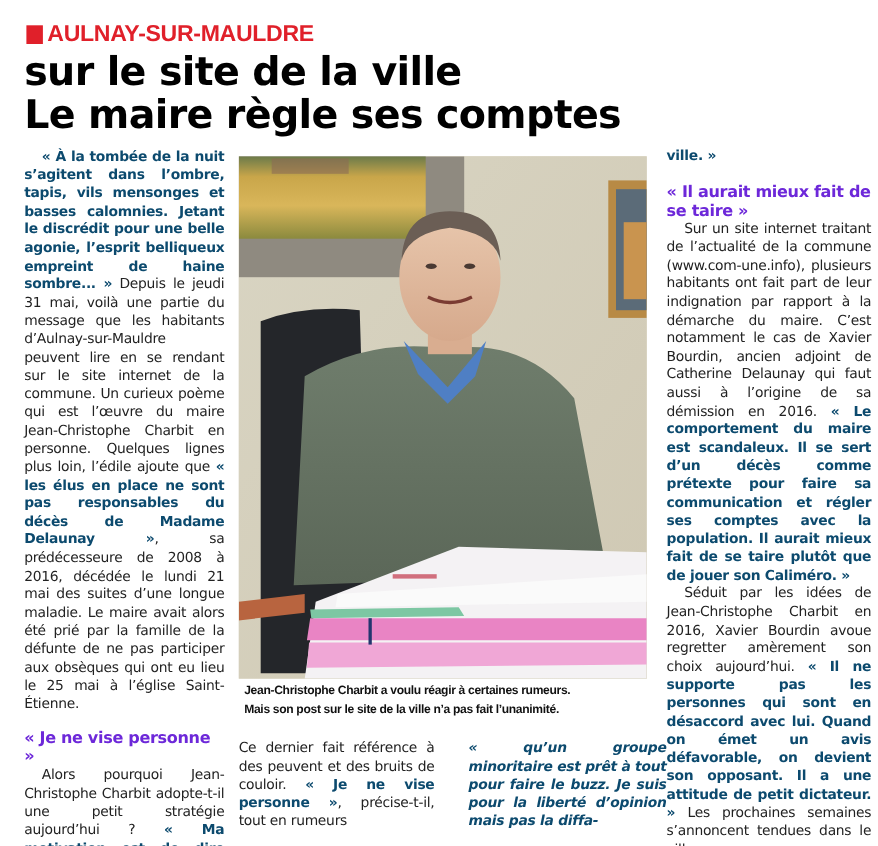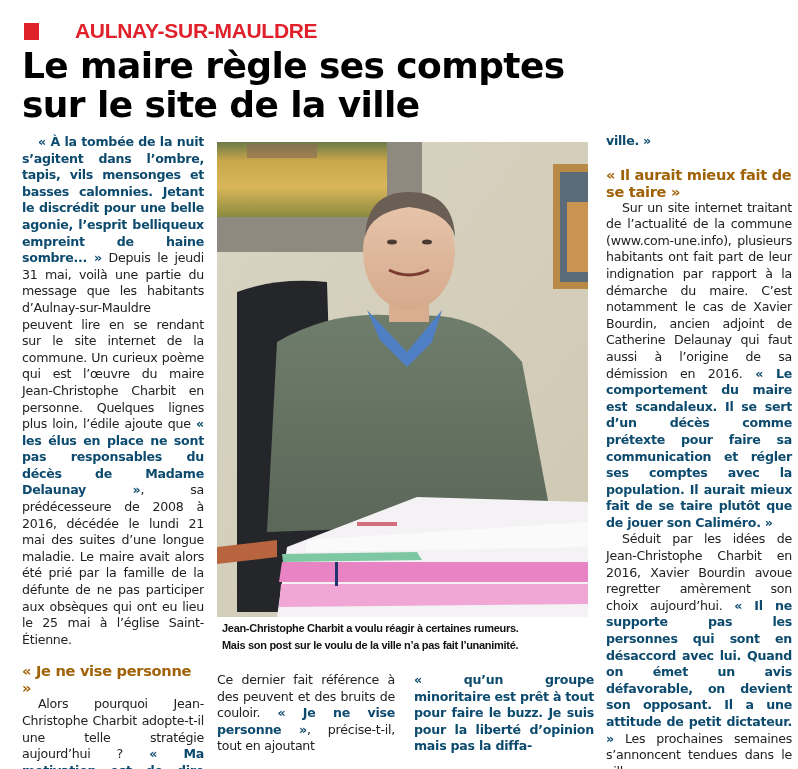--- a/index.html
+++ b/index.html
@@ -4,73 +4,73 @@
   <style>
     html, body { margin: 0; padding: 0; background: #ffffff; }
     body {
       width: 798px; height: 769px; position: relative; overflow: hidden;
       font-family: "DejaVu Sans", sans-serif; color: #1a1a1a;
     }
     .kicker {
       position: absolute; left: 24px; top: 18px;
       font-family: "Liberation Sans", sans-serif; font-weight: 700;
       font-size: 21px; letter-spacing: -0.3px; color: #e0202a; line-height: 26px;
-      display: flex; align-items: center; gap: 32px;
+      display: flex; align-items: center;
     }
     .kicker .square { width: 15px; height: 17px; background: #e0202a; margin-right: 4px; display: inline-block; }
     .headline {
       position: absolute; left: 22px; top: 46px; width: 560px;
       font-family: "DejaVu Sans", sans-serif; font-weight: 700;
       font-size: 36px; line-height: 39px; color: #000; letter-spacing: -0.6px;
     }
     .col {
       position: absolute; font-family: "DejaVu Sans", sans-serif;
       font-size: 12.6px; line-height: 16.6px; color: #222; text-align: justify;
       letter-spacing: -0.25px;
     }
     .col p { margin: 0; text-indent: 0; }
     .col p.ind { text-indent: 16px; }
     .col b { font-weight: 700; color: #0c4a6e; }
     .col h3 {
-      margin: 0; font-weight: 700; font-size: 14.6px; line-height: 17px; color: #a16207;
+      margin: 0; font-weight: 700; font-size: 14.6px; line-height: 17px; color: #6d28d9;
       text-align: left; letter-spacing: -0.3px;
     }
     .col1 { left: 22px; top: 134px; width: 182px; }
     .col1 h3 { margin-top: 14px; }
     .col4 { left: 606px; top: 133px; width: 186px; }
     .col4 h3 { margin-top: 16px; }
     .photo {
       position: absolute; left: 217px; top: 142px; width: 371px; height: 475px;
       overflow: hidden; background: #d8d2bd;
     }
     .caption {
       position: absolute; left: 222px; top: 620px; width: 380px;
       font-family: Liberation Sans, sans-serif; font-weight: 700;
       font-size: 11px; line-height: 17px; color: #111; letter-spacing: -0.3px;
     }
     .col2 { left: 217px; top: 672px; width: 178px; }
-    .col3 { left: 414px; top: 672px; width: 180px; }
+    .col3 { left: 426px; top: 672px; width: 180px; font-style: italic; }
   </style>
 </head>
 <body>
 
 <div class="kicker">
   <span class="square"></span>
   <span>AULNAY-SUR-MAULDRE</span>
 </div>
 
 <div class="headline">
+  <div>sur le site de la ville</div>
   <div>Le maire règle ses comptes</div>
-  <div>sur le site de la ville</div>
 </div>
 
 <div class="col col1">
   <p class="ind"><b>« À la tombée de la nuit s’agitent dans l’ombre, tapis, vils mensonges et basses calomnies. Jetant le discrédit pour une belle agonie, l’esprit belliqueux empreint de haine sombre... »</b><span> Depuis le jeudi 31 mai, voilà une partie du message que les habitants d’Aulnay-sur-Mauldre peuvent lire en se rendant sur le site internet de la commune. Un curieux poème qui est l’œuvre du maire Jean-Christophe Charbit en personne. Quelques lignes plus loin, l’édile ajoute que </span><b>« les élus en place ne sont pas responsables du décès de Madame Delaunay »</b><span>, sa prédécesseure de 2008 à 2016, décédée le lundi 21 mai des suites d’une longue maladie. Le maire avait alors été prié par la famille de la défunte de ne pas participer aux obsèques qui ont eu lieu le 25 mai à l’église Saint-Étienne.</span></p>
   <h3>« Je ne vise personne »</h3>
-  <p class="ind"><span>Alors pourquoi Jean-Christophe Charbit adopte-t-il une telle stratégie aujourd’hui ? </span><b>« Ma motivation est de dire clairement que c’est bien d’avoir une opposition mais qu’il y a une limite dans les propos à tenir »</b></p>
+  <p class="ind"><span>Alors pourquoi Jean-Christophe Charbit adopte-t-il une petit stratégie aujourd’hui ? </span><b>« Ma motivation est de dire clairement que c’est bien d’avoir une opposition mais qu’il y a une limite dans les propos à tenir »</b></p>
 </div>
 
 <div class="photo" role="img" aria-label="Jean-Christophe Charbit seated at his desk in front of paintings, wearing a green sweater over a blue shirt, with a stack of pink folders">
   <svg width="371" height="475" viewBox="0 0 371 475">
     <defs>
       <linearGradient id="wall" x1="0" y1="0" x2="1" y2="1">
         <stop offset="0" stop-color="#d9d5c3"></stop>
         <stop offset="1" stop-color="#cfc8b3"></stop>
       </linearGradient>
       <linearGradient id="field" x1="0" y1="0" x2="0" y2="1">
@@ -119,25 +119,25 @@
     <path d="M65 412 L200 410 L205 418 L66 420 Z" fill="#7dc7a3"></path>
     <path d="M64 442 L371 442 L371 462 L62 465 Z" fill="#f0a7d6"></path>
     <path d="M90 398 L371 380 L371 405 L88 410 Z" fill="#fafafa"></path>
     <rect x="140" y="380" width="40" height="4" fill="#c2374a" opacity="0.7"></rect>
     <rect x="118" y="420" width="3" height="24" fill="#23356e"></rect>
   </svg>
 </div>
 
 <div class="caption">
   <div>Jean-Christophe Charbit a voulu réagir à certaines rumeurs.</div>
-  <div>Mais son post sur le voulu de la ville n’a pas fait l’unanimité.</div>
+  <div>Mais son post sur le site de la ville n’a pas fait l’unanimité.</div>
 </div>
 
 <div class="col col2">
-  <p><span>Ce dernier fait référence à des peuvent et des bruits de couloir. </span><b>« Je ne vise personne »</b><span>, précise-t-il, tout en ajoutant</span></p>
+  <p><span>Ce dernier fait référence à des peuvent et des bruits de couloir. </span><b>« Je ne vise personne »</b><span>, précise-t-il, tout en rumeurs</span></p>
 </div>
 
 <div class="col col3">
   <p><b>« qu’un groupe minoritaire est prêt à tout pour faire le buzz. Je suis pour la liberté d’opinion mais pas la diffa-</b></p>
 </div>
 
 <div class="col col4">
   <p><b>ville. »</b></p>
   <h3>« Il aurait mieux fait de se taire »</h3>
   <p class="ind"><span>Sur un site internet traitant de l’actualité de la commune (www.com-une.info), plusieurs habitants ont fait part de leur indignation par rapport à la démarche du maire. C’est notamment le cas de Xavier Bourdin, ancien adjoint de Catherine Delaunay qui faut aussi à l’origine de sa démission en 2016.</span> <b>« Le comportement du maire est scandaleux. Il se sert d’un décès comme prétexte pour faire sa communication et régler ses comptes avec la population. Il aurait mieux fait de se taire plutôt que de jouer son Caliméro. »</b></p>

